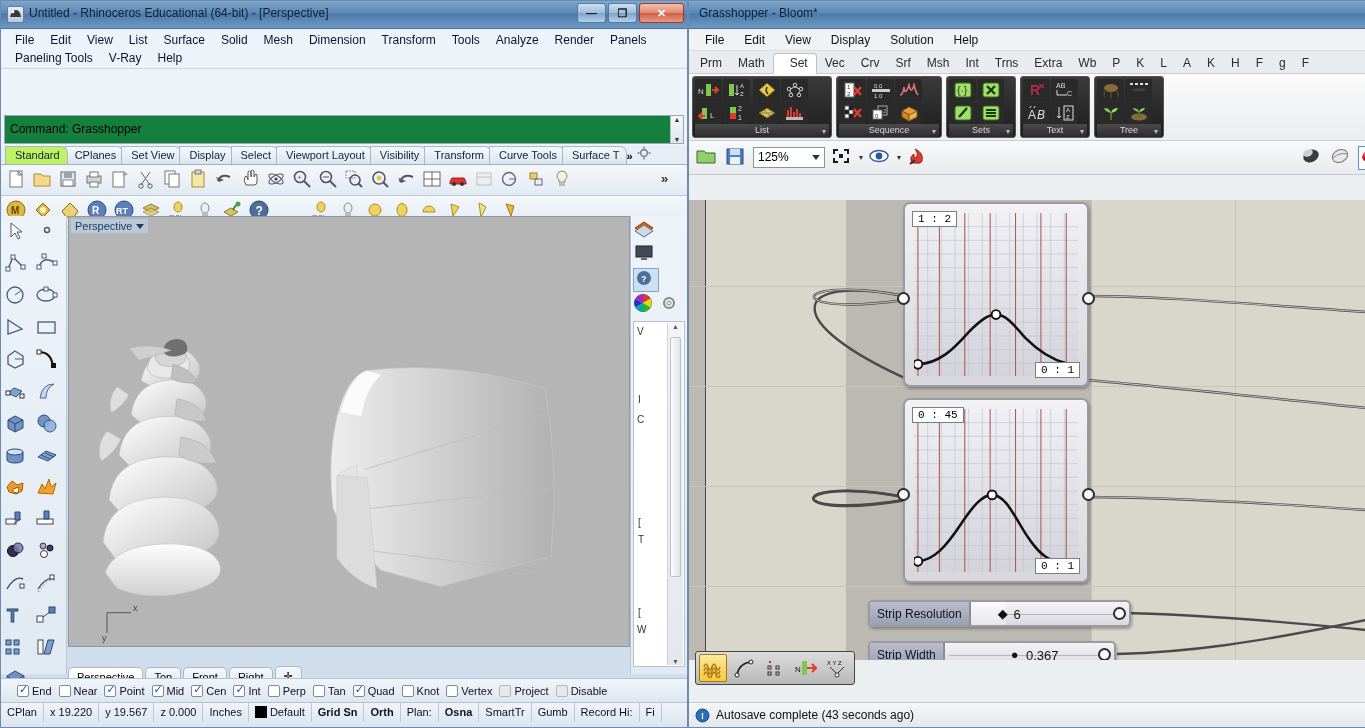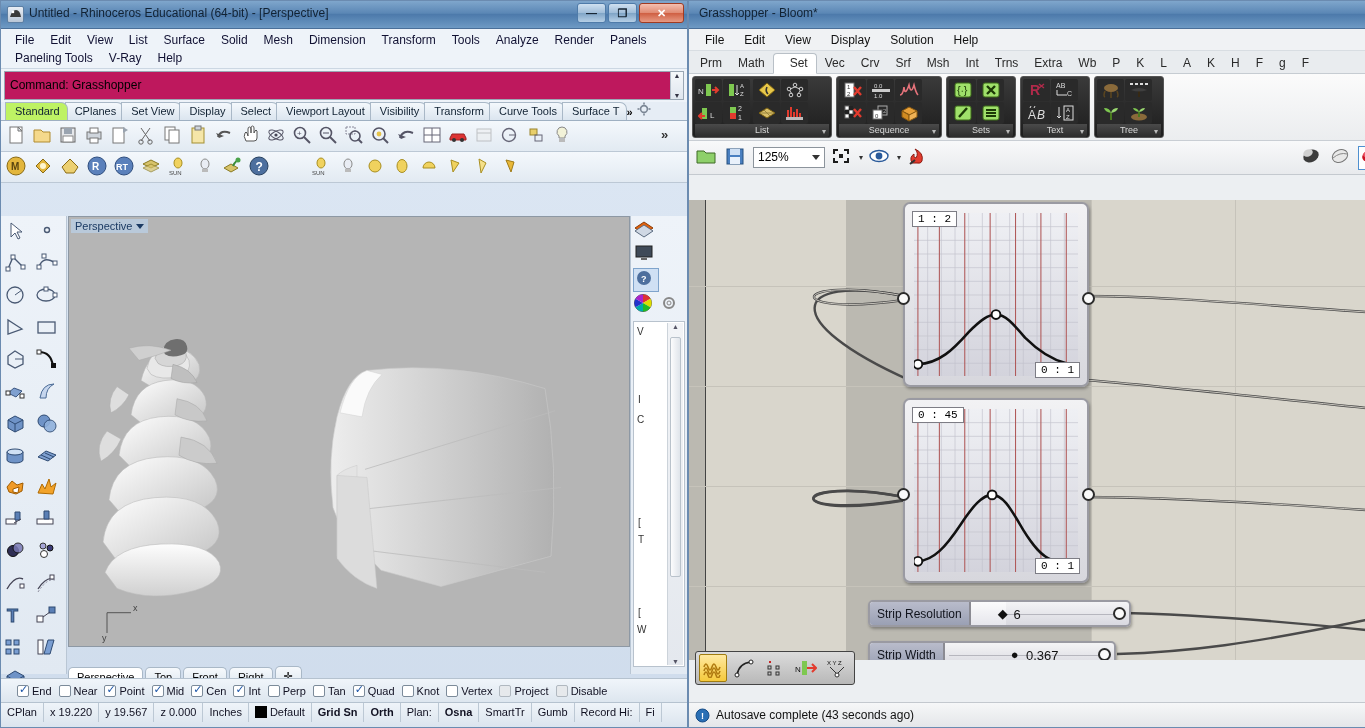--- a/index.html
+++ b/index.html
@@ -23,22 +23,22 @@
   .winbtn.close { background:linear-gradient(#f4bfb0,#e08a72 50%,#cf5f42 51%,#e79a84);
     border-color:#a03b22; width:45px; color:#fff; }
 
   
   #rhino { left:0; width:688px; }
   .menubar { background:#eef3f9; padding:2px 6px 1px 6px; border-bottom:1px solid #ccd7e3;}
   .menubar .row { display:flex; gap:0px; flex-wrap:wrap;}
   .menubar .mi { font-size:12px; color:#113; padding:2px 8px; white-space:nowrap;}
 
   .cmdarea { background:#eef3f9; padding:2px 3px; }
-  .cmdline { background:#be185d; border:1px solid #9aa7b4; height:29px; position:relative;
-    font-size:12px; color:#000; }
+  .cmdline { background:#15803d; border:1px solid #9aa7b4; height:29px; position:relative;
+    font-size:12px; color:#000;margin-top:44px; }
   .cmdline span.txt { position:absolute; left:5px; top:6px;}
   .cmdline .spin { position:absolute; right:0; top:0; width:13px; height:100%;
     background:linear-gradient(#f5f8fb,#dfe6ee); border-left:1px solid #b3bfcb;
     display:flex; flex-direction:column; justify-content:space-between; align-items:center; font-size:7px; color:#334;}
   .cmdline.second { height:25px; border-top:none; font-weight:bold; }
 
   .tabstrip { background:#e6edf5; display:flex; align-items:flex-end; height:19px;
     padding-left:4px; border-bottom:1px solid #9fb0c2; overflow:hidden;}
   .tab { font-size:11px; padding:2px 7px 2px 9px; color:#123;
     background:linear-gradient(#f4f8fc,#dbe5ef);

